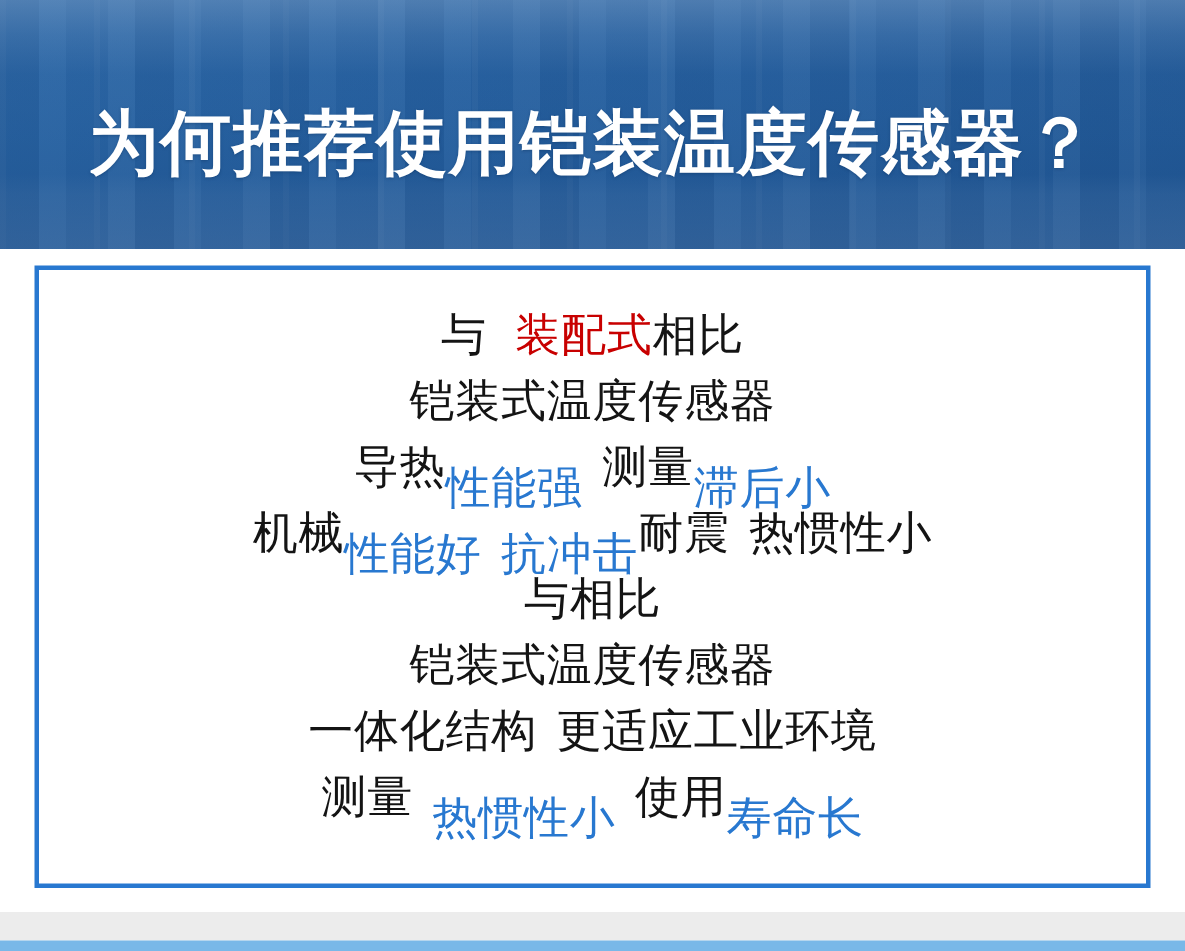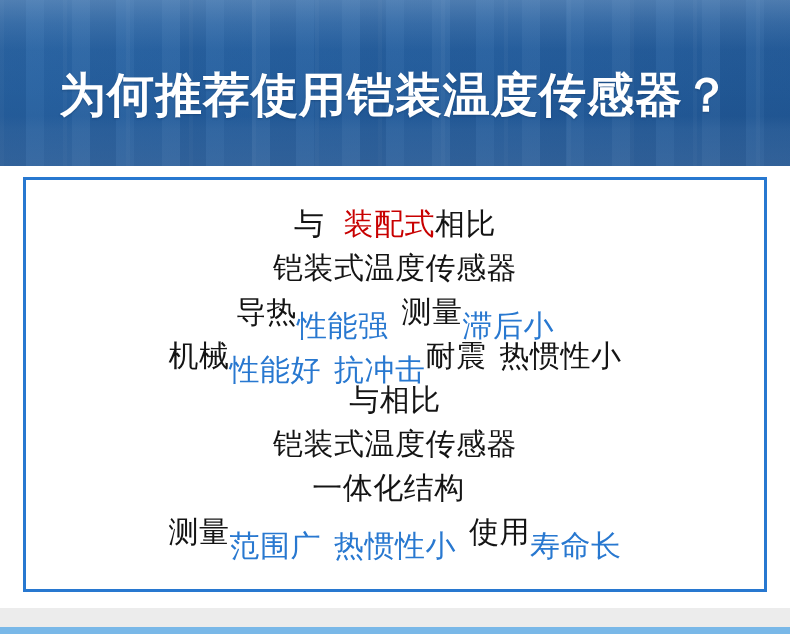--- a/index.html
+++ b/index.html
@@ -186,24 +186,24 @@
           <div class="line">
             <span class="seg black">与</span>
             <span class="seg black">相比</span>
           </div>
           <div class="line">
             <span class="seg black">铠装式温度传感器</span>
           </div>
           <div class="line">
             <span class="seg black">一体化结构</span>
             <span class="gap"></span>
+            <span class="seg black">更适应工业环境</span>
           </div>
           <div class="line">
             <span class="seg black">测量</span>
-            <span class="seg blue">范围广</span>
             <span class="gap"></span>
             <span class="seg blue">热惯性小</span>
             <span class="gap"></span>
             <span class="seg black">使用</span>
             <span class="seg blue">寿命长</span>
           </div>
         </div>
     </div>
   </div>
 

